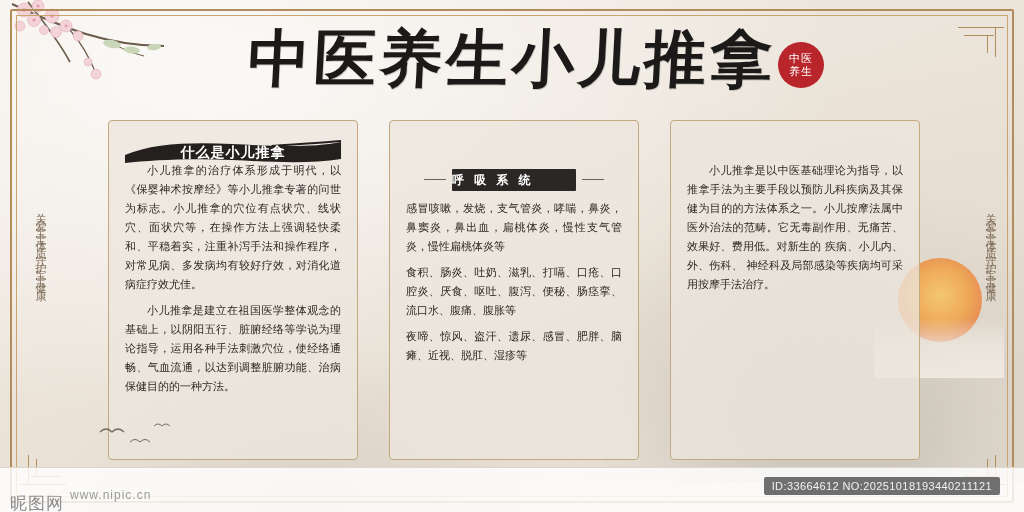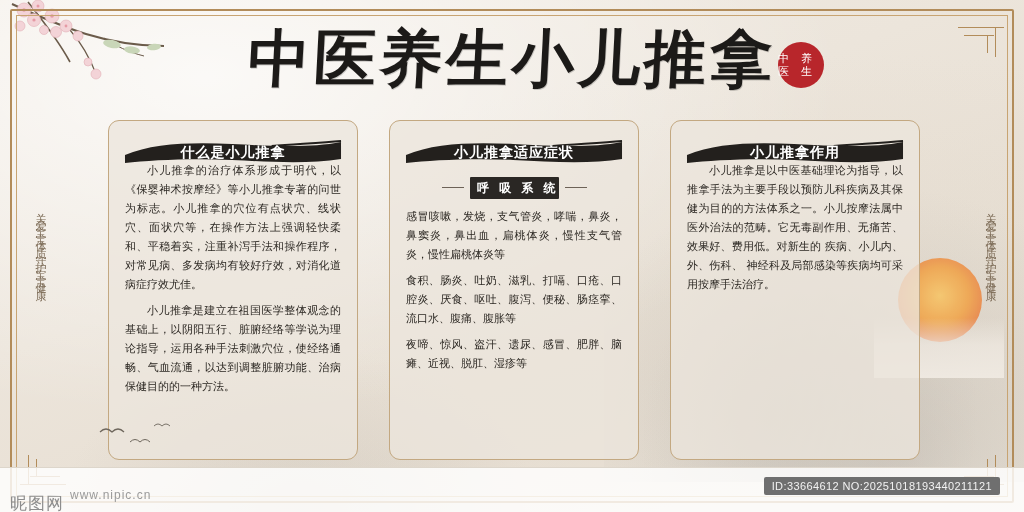--- a/index.html
+++ b/index.html
@@ -168,21 +168,21 @@
     top: 42px;
     width: 46px;
     height: 46px;
     border-radius: 50%;
     background: #b8262b;
     color: #fff;
     font-family: "Liberation Serif", serif;
     font-size: 11px;
     line-height: 13px;
     display: flex;
-    flex-direction: row;
+    flex-direction: column;
     align-items: center;
     justify-content: center;
     letter-spacing: 1px;
   }
 
   
   .panels {
     position: absolute;
     left: 108px;
     top: 120px;
@@ -190,21 +190,21 @@
     height: 340px;
     display: flex;
     justify-content: space-between;
   }
   .panel {
     position: relative;
     width: 250px;
     height: 340px;
     background: rgba(236,230,220,0.78);
     border: 1px solid #c3a881;
-    border-radius: 11px;
+    border-radius: 4px;
     box-sizing: border-box;
     padding: 40px 16px 12px 16px;
   }
   .panel-head {
     position: absolute;
     left: 14px;
     top: 18px;
     right: 14px;
     height: 26px;
   }
@@ -233,29 +233,29 @@
     color: #2b2722;
     text-align: justify;
     text-indent: 22px;
     font-family: "DejaVu Sans", "Liberation Sans", sans-serif;
   }
   .panel p.noindent { text-indent: 0; }
 
   
   .subhead {
     position: relative;
-    margin: 16px auto 8px auto;
-    width: 89px;
+    margin: 8px auto 8px auto;
+    width: 124px;
     height: 22px;
     background: #2a2724;
     color: #fff;
     font-size: 12px;
     font-weight: bold;
     line-height: 22px;
-    text-align: right;
+    text-align: left;
     letter-spacing: 3px;
     font-family: "DejaVu Serif", "Liberation Serif", serif;
     border-radius: 1px;
   }
   .subhead::before,
   .subhead::after {
     content: "";
     position: absolute;
     top: 10px;
     width: 22px;
@@ -403,44 +403,30 @@
           <path d="M2 16 C 30 4, 70 3, 110 5 C 150 7, 190 9, 220 3 L 220 20 C 188 25, 150 23, 110 21 C 70 19, 28 21, 2 24 Z" fill="#23201d"></path>
           <path d="M150 7 C 175 5, 200 4, 220 2" stroke="#23201d" stroke-width="2" fill="none"></path>
         </svg>
         <span class="panel-title">什么是小儿推拿</span>
       </div>
       <p>小儿推拿的治疗体系形成于明代，以《保婴神术按摩经》等小儿推拿专著的问世为标志。小儿推拿的穴位有点状穴、线状穴、面状穴等，在操作方法上强调轻快柔和、平稳着实，注重补泻手法和操作程序，对常见病、多发病均有较好疗效，对消化道病症疗效尤佳。</p>
       <p>小儿推拿是建立在祖国医学整体观念的基础上，以阴阳五行、脏腑经络等学说为理论指导，运用各种手法刺激穴位，使经络通畅、气血流通，以达到调整脏腑功能、治病保健目的的一种方法。</p>
     </div>
 
     <div class="panel">
-      <div class="panel-head">
-        <svg class="brush" viewBox="0 0 222 26" preserveAspectRatio="none">
-          <path d="M2 16 C 30 4, 70 3, 110 5 C 150 7, 190 9, 220 3 L 220 20 C 188 25, 150 23, 110 21 C 70 19, 28 21, 2 24 Z" fill="#23201d"></path>
-          <path d="M150 7 C 175 5, 200 4, 220 2" stroke="#23201d" stroke-width="2" fill="none"></path>
-        </svg>
-        <span class="panel-title">小儿推拿适应症状</span>
-      </div>
 
       <div class="subhead">呼 吸 系 统</div>
       <p class="noindent">感冒咳嗽，发烧，支气管炎，哮喘，鼻炎，鼻窦炎，鼻出血，扁桃体炎，慢性支气管炎，慢性扁桃体炎等</p>
 
       <p class="noindent">食积、肠炎、吐奶、滋乳、打嗝、口疮、口腔炎、厌食、呕吐、腹泻、便秘、肠痉挛、流口水、腹痛、腹胀等</p>
 
       <p class="noindent">夜啼、惊风、盗汗、遗尿、感冒、肥胖、脑瘫、近视、脱肛、湿疹等</p>
     </div>
 
     <div class="panel">
-      <div class="panel-head">
-        <svg class="brush" viewBox="0 0 222 26" preserveAspectRatio="none">
-          <path d="M2 16 C 30 4, 70 3, 110 5 C 150 7, 190 9, 220 3 L 220 20 C 188 25, 150 23, 110 21 C 70 19, 28 21, 2 24 Z" fill="#23201d"></path>
-          <path d="M150 7 C 175 5, 200 4, 220 2" stroke="#23201d" stroke-width="2" fill="none"></path>
-        </svg>
-        <span class="panel-title">小儿推拿作用</span>
-      </div>
       <p>小儿推拿是以中医基础理论为指导，以推拿手法为主要手段以预防儿科疾病及其保健为目的的方法体系之一。小儿按摩法属中医外治法的范畴。它无毒副作用、无痛苦、效果好、费用低。对新生的 疾病、小儿内、外、伤科、 神经科及局部感染等疾病均可采用按摩手法治疗。</p>
     </div>
 
   </div>
 
   <svg class="birds" viewBox="0 0 90 40">
     <path d="M4 18 q6 -6 12 0 q6 -6 12 0" stroke="#6d665c" stroke-width="1.2" fill="none"></path>
     <path d="M34 28 q5 -5 10 0 q5 -5 10 0" stroke="#6d665c" stroke-width="1" fill="none"></path>
     <path d="M58 12 q4 -4 8 0 q4 -4 8 0" stroke="#6d665c" stroke-width="0.9" fill="none"></path>
   </svg>

